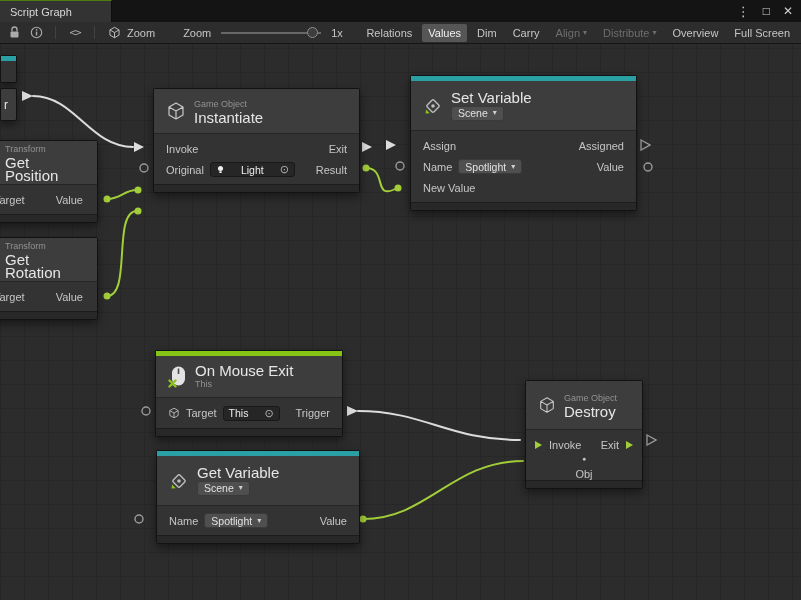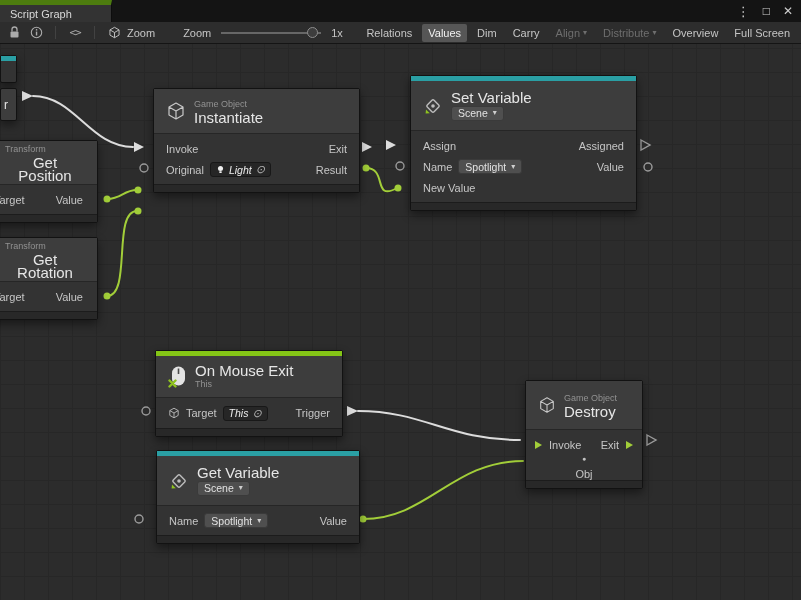--- a/index.html
+++ b/index.html
@@ -1,20 +1,20 @@
 <!DOCTYPE html>
 <html><head>
 <meta charset="utf-8">
 <style>
   *{margin:0;padding:0;box-sizing:border-box;}
   html,body{width:801px;height:600px;background:#1b1b1b;font-family:"Liberation Sans",sans-serif;overflow:hidden;}
 
   
   .tabbar{height:22px;background:#141414;display:flex;align-items:stretch;position:relative;}
-  .tab{width:112px;background:#333;border-top:5px solid #4d7c0f;border-right:1px solid #0d0d0d;
+  .tab{width:112px;background:#333;border-top:1px solid #4d7c0f;border-right:1px solid #0d0d0d;
        color:#d8d8d8;font-size:11px;display:flex;align-items:center;padding:0 10px;}
   .win-controls{position:absolute;right:8px;top:0;height:22px;display:flex;align-items:center;gap:13px;
        color:#cfcfcf;font-size:12px;}
   .win-controls span{cursor:default;line-height:1;}
 
   
   .toolbar{height:22px;background:#2d2d2d;border-bottom:1px solid #141414;display:flex;align-items:center;
        font-size:11px;color:#c6c6c6;padding:0 5px;gap:4px;white-space:nowrap;}
   .tb-icon{display:flex;align-items:center;justify-content:center;width:18px;height:18px;color:#ababab;}
   .code-glyph{font-family:"DejaVu Sans Mono",monospace;font-size:11px;letter-spacing:-1px;}
@@ -44,37 +44,37 @@
   .c-hollow{fill:#2c2c2c;stroke:#9c9c9c;stroke-width:1.4;}
   .c-green{fill:#a2ce39;}
 
   
   .node{position:absolute;background:#333;border:1px solid #121212;border-radius:2px;
        box-shadow:0 4px 10px rgba(0,0,0,.45);}
   .stripe{height:5px;}
   .stripe.teal{background:#2a9fa4;}
   .stripe.green{background:#84c516;}
   .n-head{background:#3d3d3d;display:flex;align-items:center;gap:8px;padding:0 12px;
-       border-bottom:1px solid #262626;height:44px;text-align:center;}
+       border-bottom:1px solid #262626;height:44px;}
   .h42{height:42px;} .h45{height:45px;} .h49{height:49px;} .h50{height:50px;}
   .head-col{display:flex;flex-direction:column;justify-content:center;align-items:flex-start;gap:2px;}
   .n-cat{font-size:9px;color:#929292;line-height:10px;}
   .n-title{font-size:15px;color:#e6e6e6;line-height:13px;}
   .n-body{padding:4px 0;background:#333;}
   .n-row{height:21px;display:flex;align-items:center;padding:0 12px;font-size:11px;color:#c6c6c6;gap:6px;}
   .n-row .right{margin-left:auto;}
   .n-foot{height:8px;background:#282828;border-top:1px solid #1c1c1c;}
   .node-cut .n-head{padding-left:44px;flex-direction:column;align-items:flex-start;justify-content:center;gap:2px;}
   .node-cut .n-row{padding-left:33px;padding-right:14px;}
 
   .dd{display:inline-flex;align-items:center;gap:5px;background:#4f4f4f;border:1px solid #3a3a3a;
       border-radius:3px;padding:0 6px;height:15px;font-size:10.5px;color:#e2e2e2;}
   .dd .caret{color:#cfcfcf;}
-  .obj{display:inline-flex;align-items:center;gap:4px;background:#262626;border:1px solid #181818;
-      border-radius:3px;padding:0 5px;height:15px;font-size:10.5px;color:#ececec;font-style:italic;}
+  .obj{display:inline-flex;align-items:center;gap:16px;background:#262626;border:1px solid #181818;
+      border-radius:3px;padding:0 5px;height:15px;font-size:10.5px;color:#ececec;}
   .picker{color:#b4b4b4;font-size:11px;line-height:1;}
   .obj-dot{color:#c2c2c2;font-size:7px;line-height:1;}
   .fa{flex:0 0 auto;}
 
   .frag1{left:0;top:11px;width:17px;height:28px;}
   .frag2{left:0;top:44px;width:17px;height:33px;background:#3d3d3d;color:#e6e6e6;font-size:12px;
       display:flex;align-items:center;padding-left:3px;}
 </style>
 </head>
 <body>

